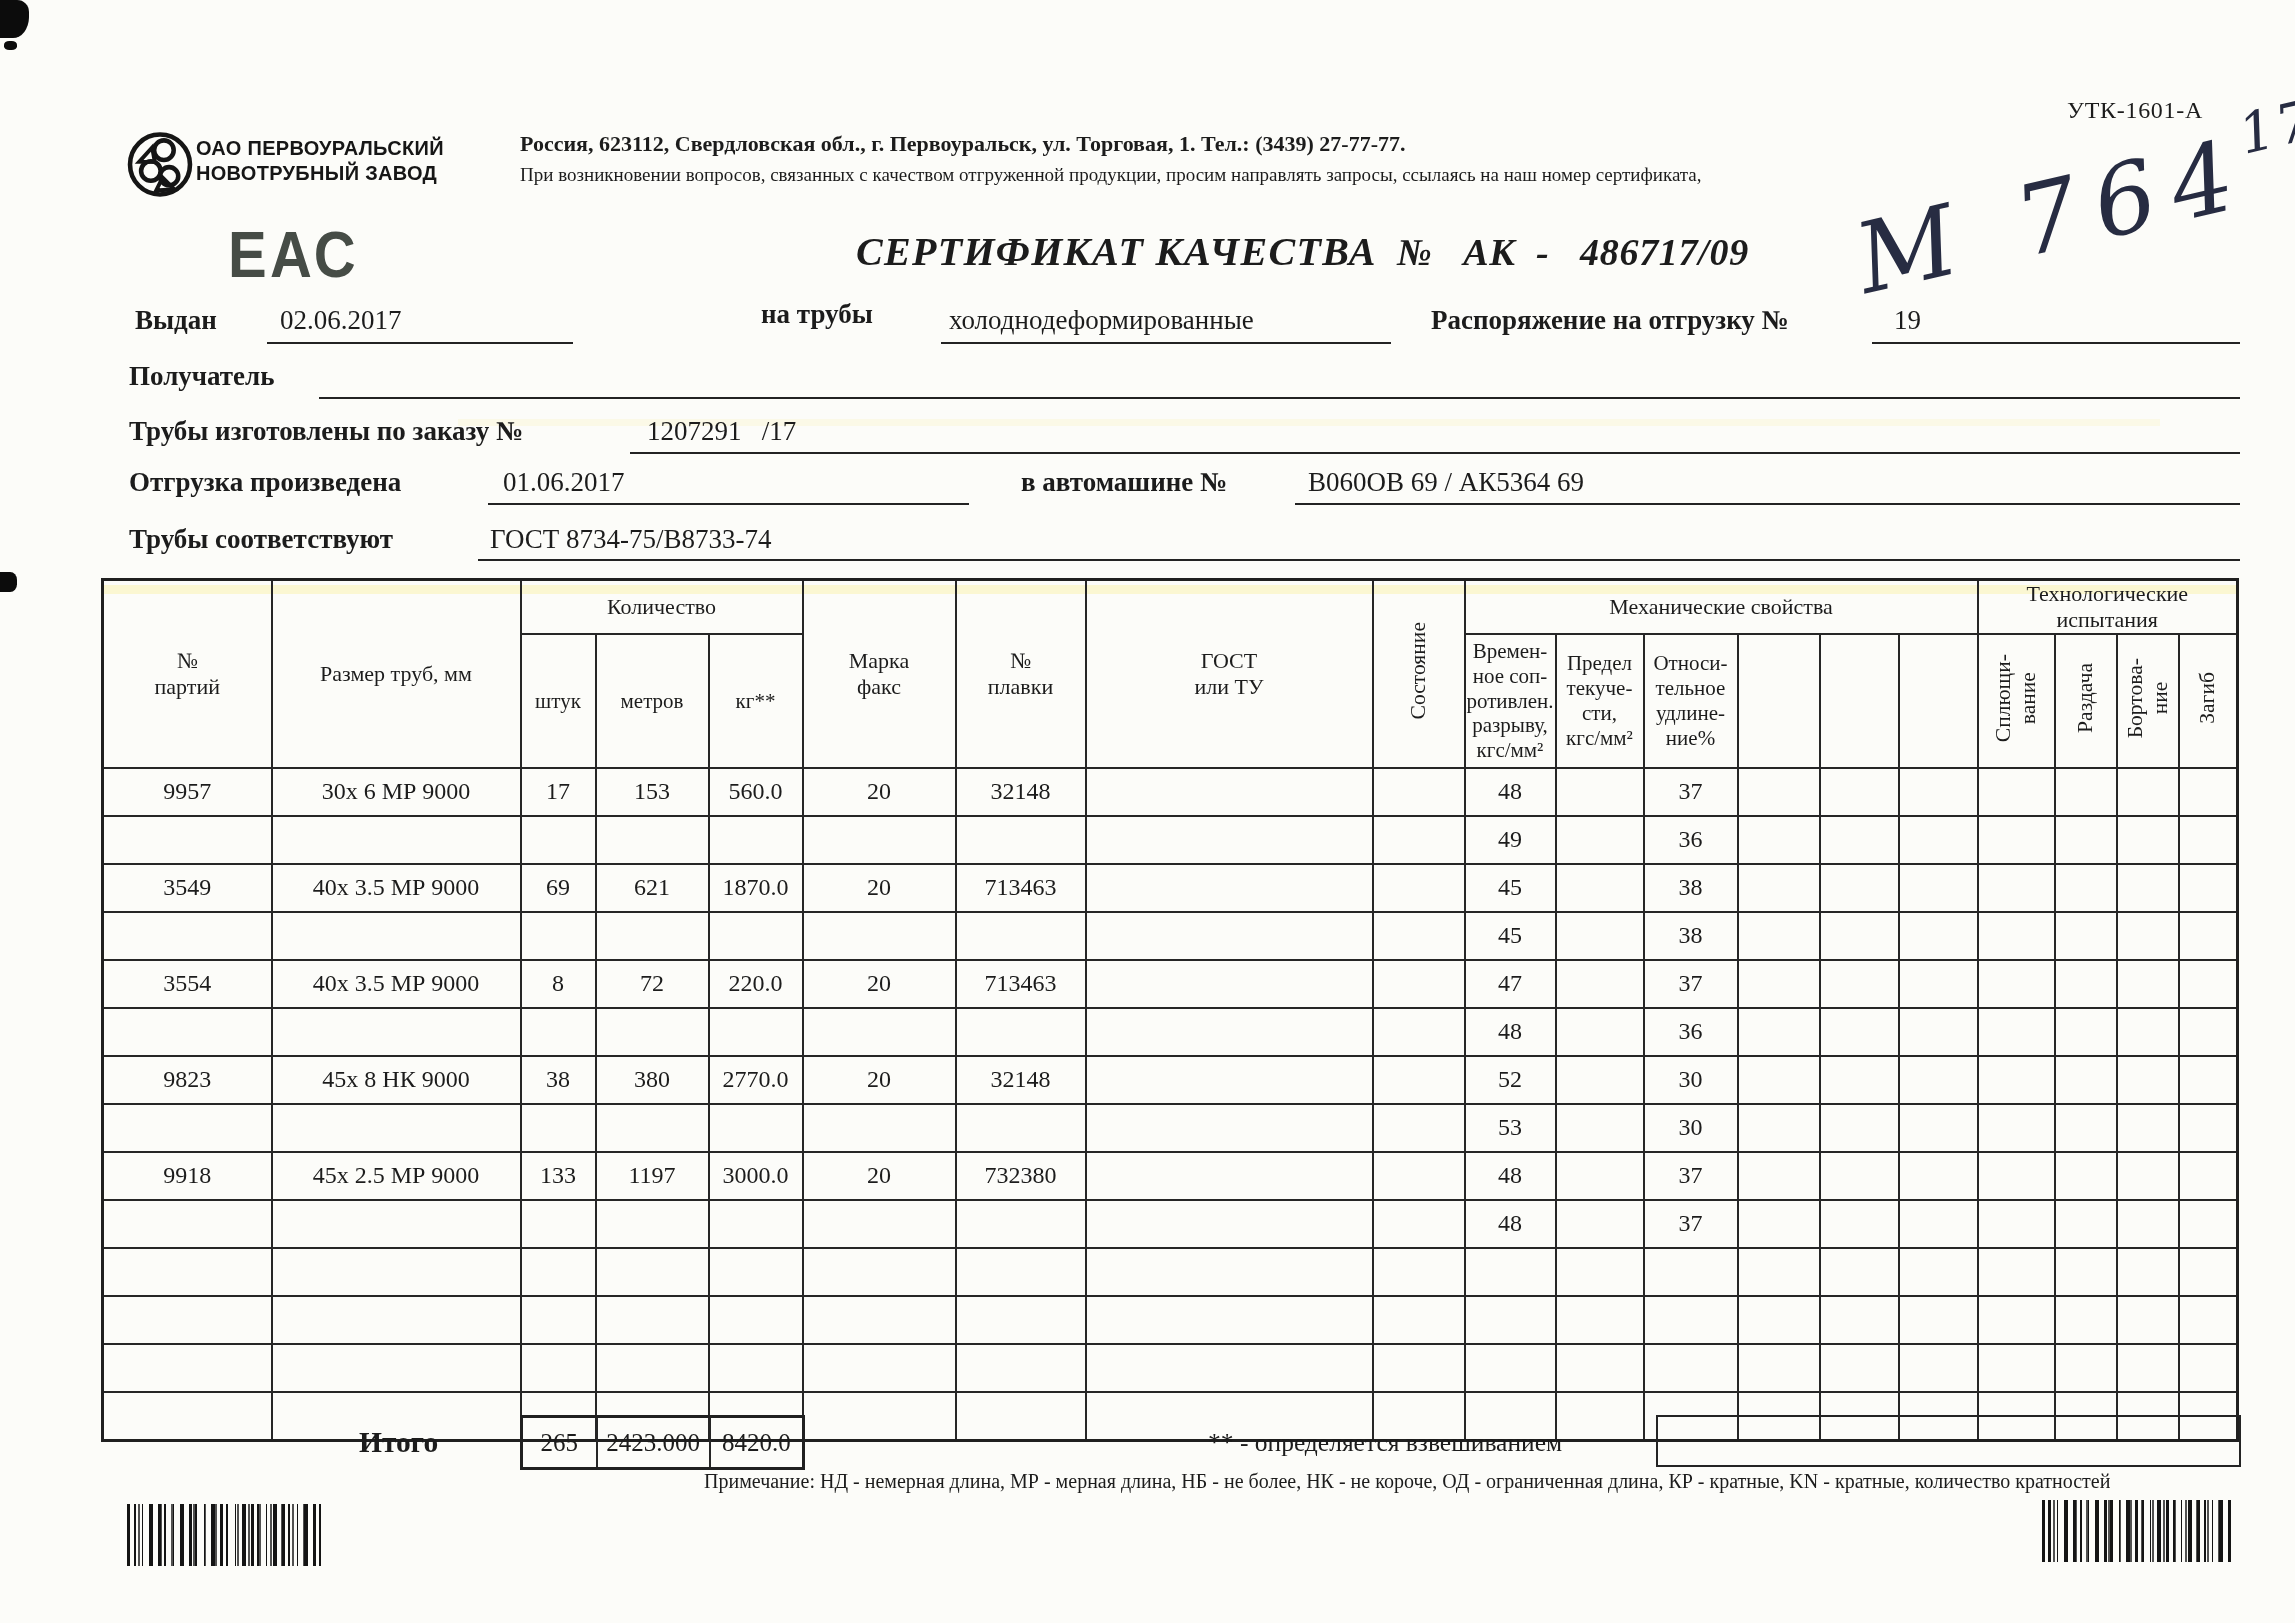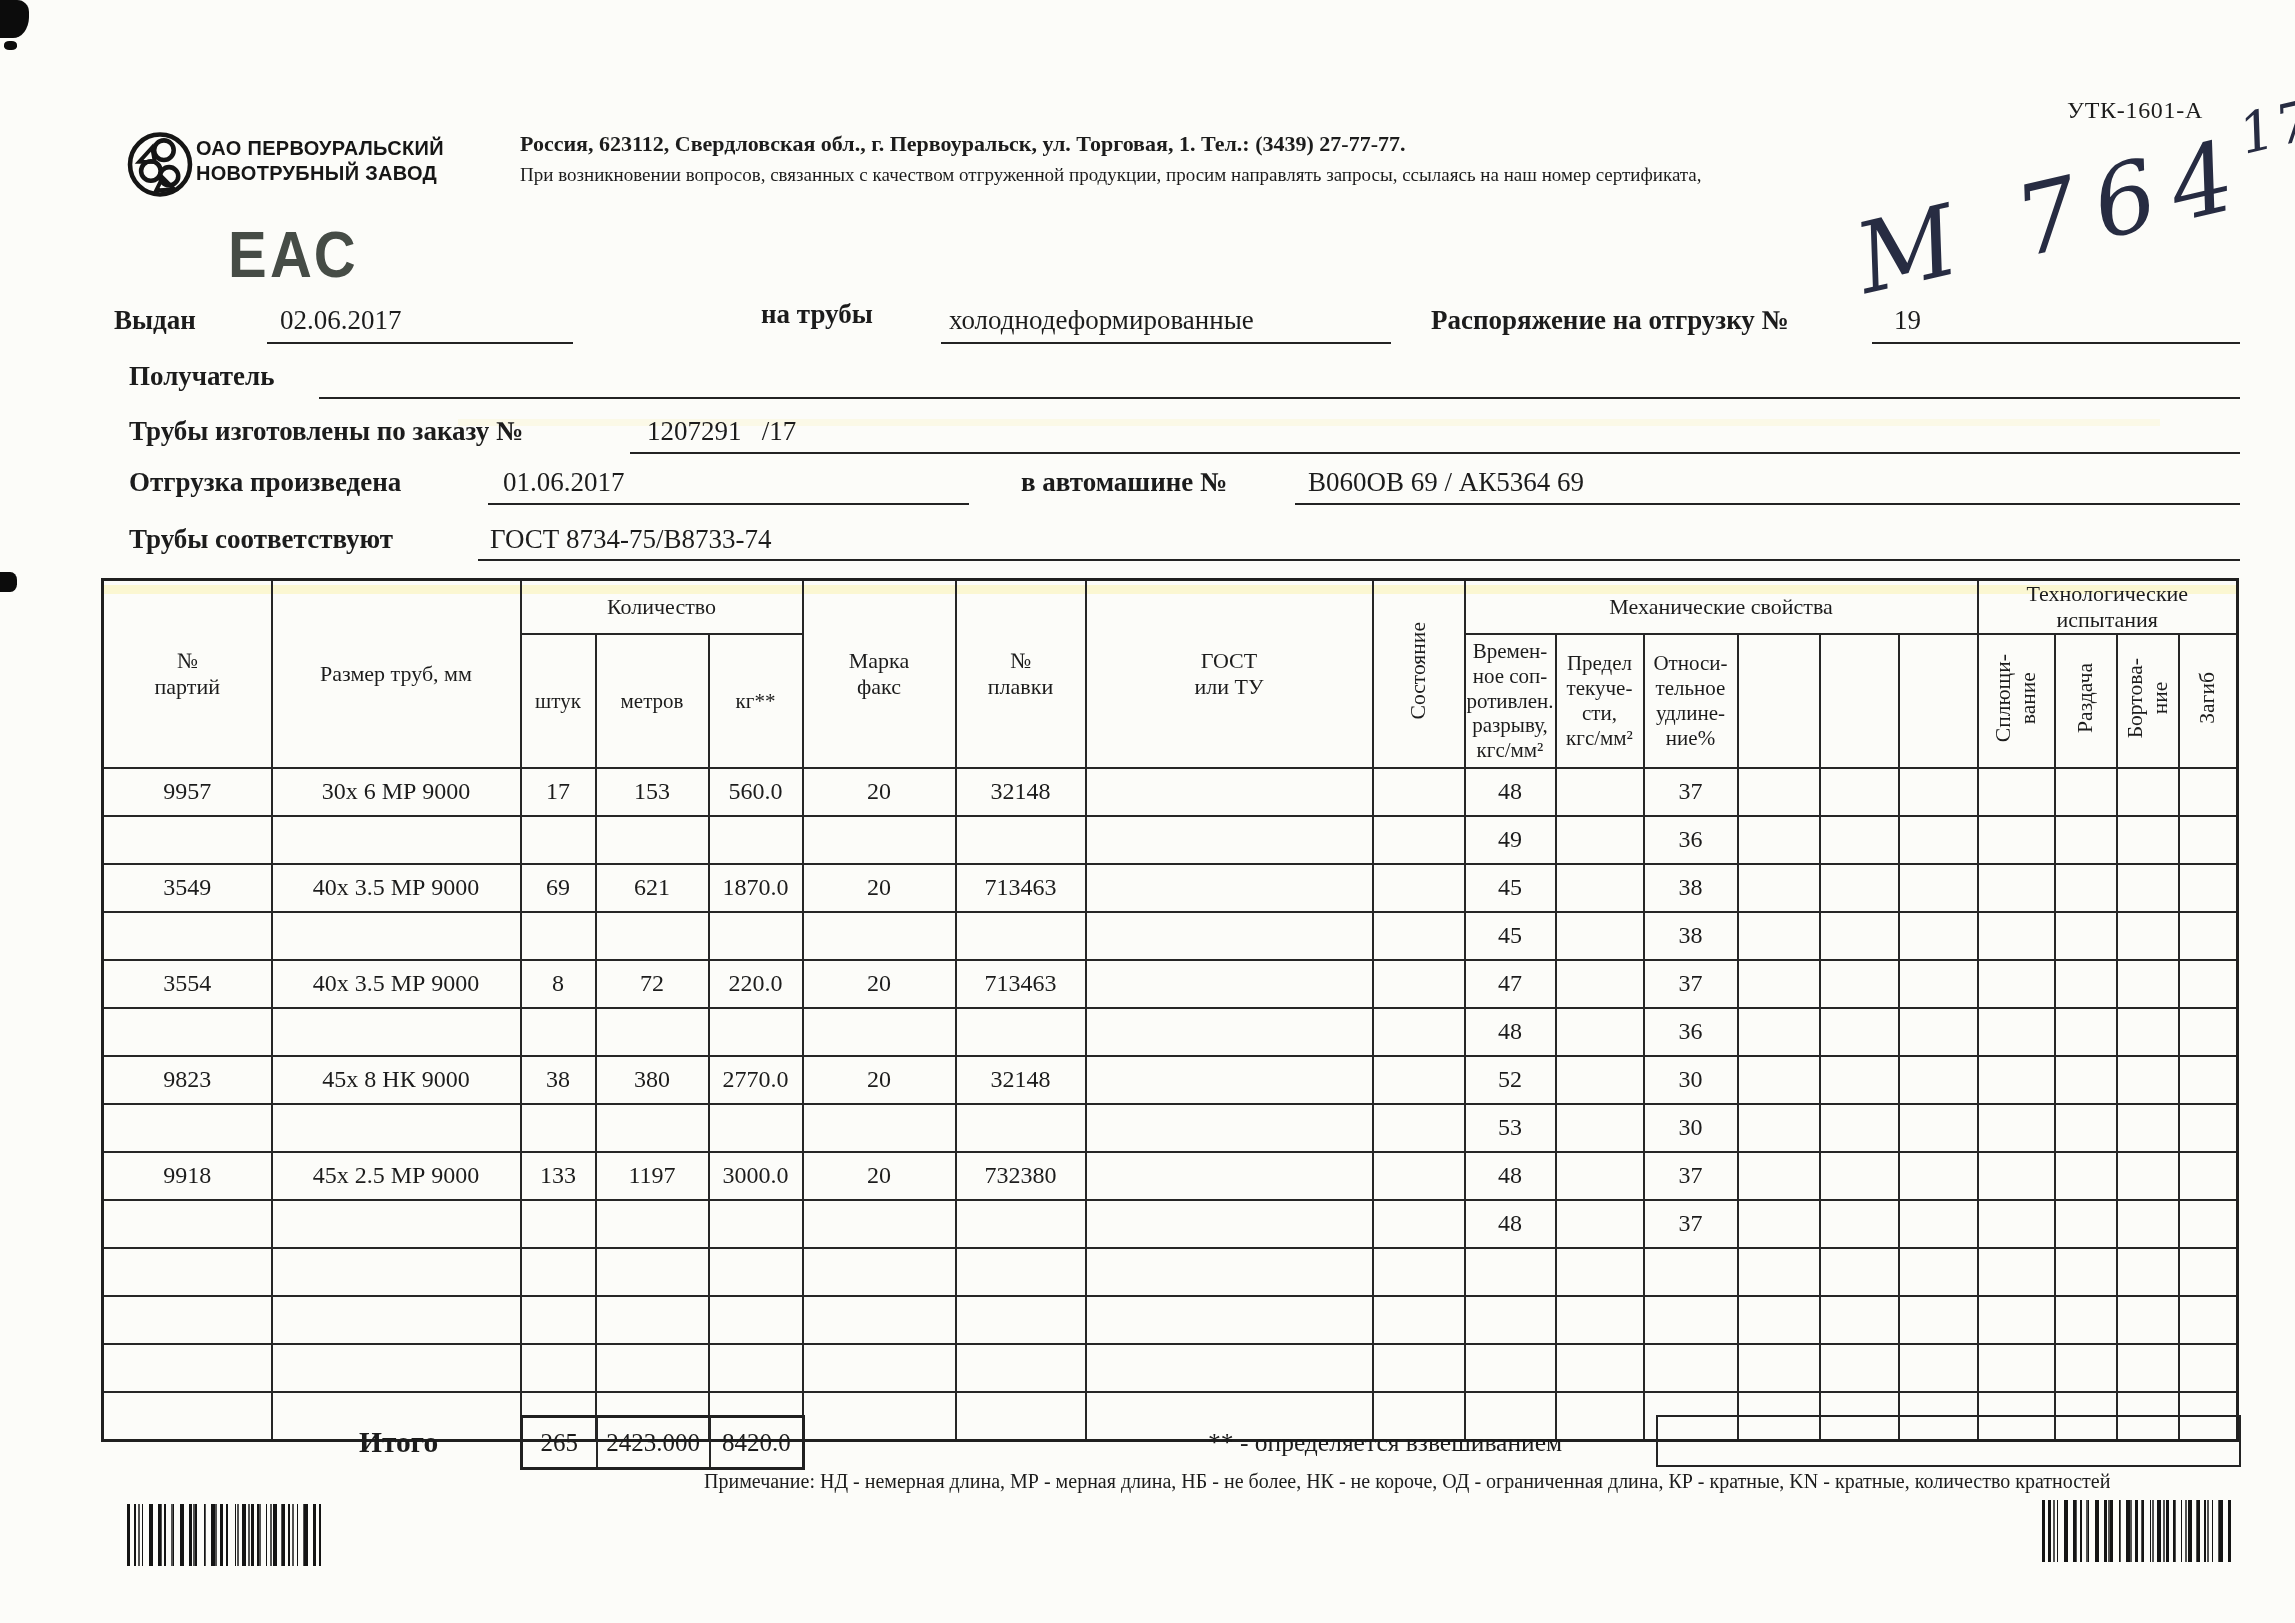--- a/index.html
+++ b/index.html
@@ -101,22 +101,23 @@
 
   <div id="address-block">
     <div id="address-line1">Россия, 623112, Свердловская обл., г. Первоуральск, ул. Торговая, 1. Тел.: (3439) 27-77-77.</div>
     <div id="address-line2">При возникновении вопросов, связанных с качеством отгруженной продукции, просим направлять запросы, ссылаясь на наш номер сертификата,</div>
   </div>
 
   <div id="utk-code">УТК-1601-А</div>
 
   <div id="handwriting"><span>М 764</span><span class="hw-sup">17</span></div>
 
-
-  <div class="flabel" style="left:114px;top:305px;">Выдан</div>
+  <div id="title-line"><span id="title-label">СЕРТИФИКАТ КАЧЕСТВА</span><span id="title-number">  №   АК  -   486717/09</span></div>
+
+  <div class="flabel" style="left:135px;top:305px;">Выдан</div>
   <div class="fvalue" style="left:280px;top:305px;">02.06.2017</div>
   <div class="fline" style="left:267px;top:342px;width:306px;"></div>
   <div class="flabel" style="left:761px;top:299px;">на трубы</div>
   <div class="fvalue" style="left:949px;top:305px;">холоднодеформированные</div>
   <div class="fline" style="left:941px;top:342px;width:450px;"></div>
   <div class="flabel" style="left:1431px;top:305px;">Распоряжение на отгрузку №</div>
   <div class="fvalue" style="left:1894px;top:305px;">19</div>
   <div class="fline" style="left:1872px;top:342px;width:368px;"></div>
 
   <div class="flabel" style="left:129px;top:361px;">Получатель</div>

